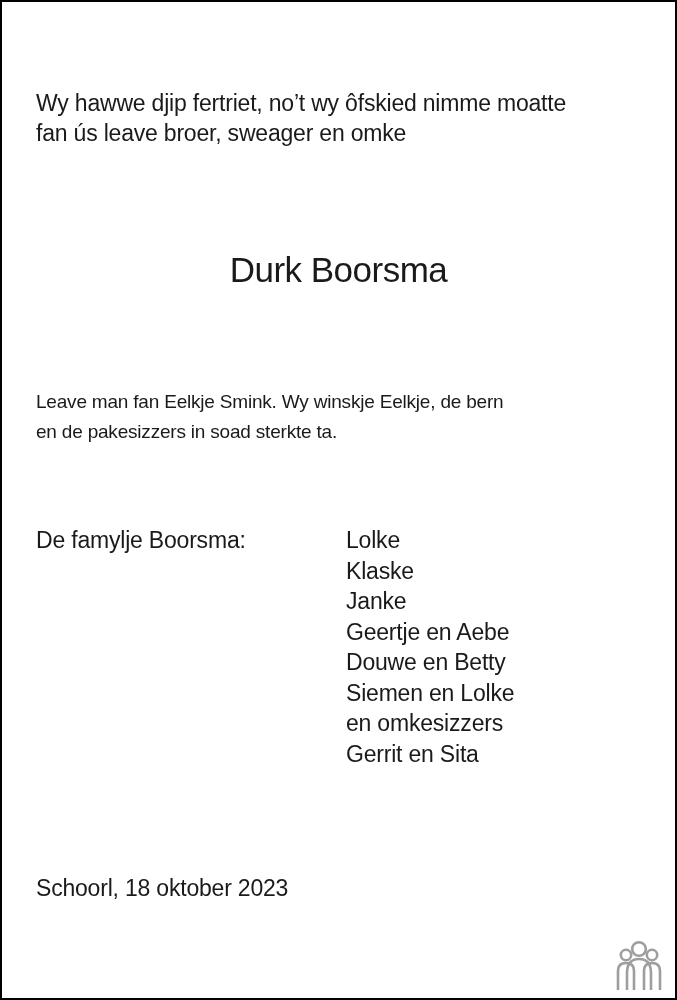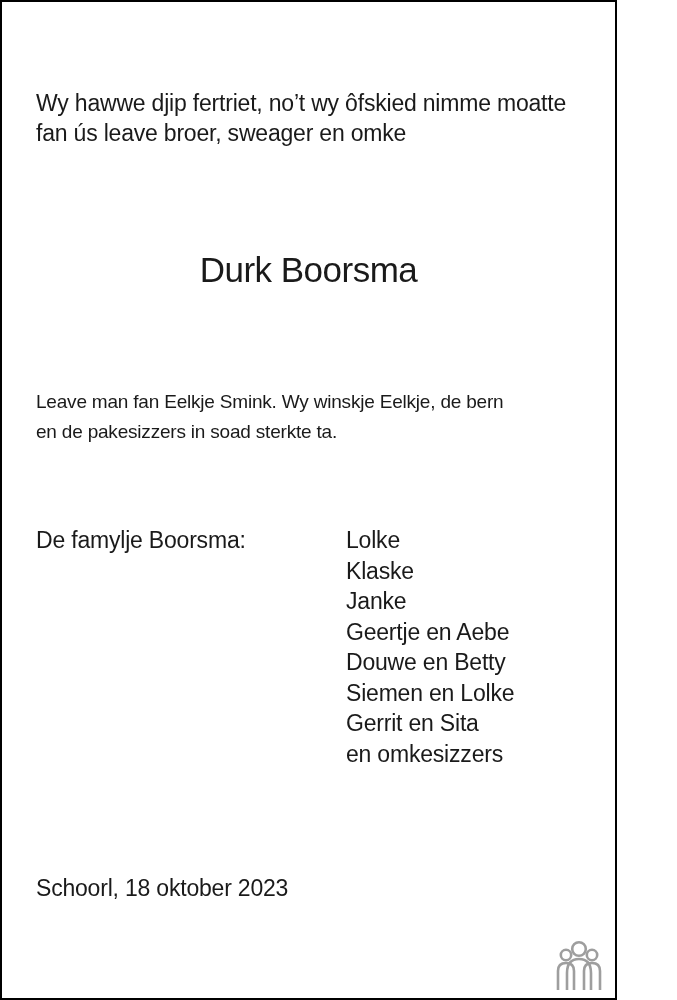--- a/index.html
+++ b/index.html
@@ -1,18 +1,18 @@
 <!DOCTYPE html>
 <html><head>
 <meta charset="utf-8">
 <style>
   html, body { margin: 0; padding: 0; background: #ffffff; }
   .page {
     position: relative;
-    width: 617px;
+    width: 677px;
     height: 1000px;
     box-sizing: border-box;
     background: #ffffff;
     border: 2px solid #000000;
     font-family: "Liberation Sans", sans-serif;
     color: #1a1a1a;
     letter-spacing: -0.2px;
     overflow: hidden;
   }
   .textline { white-space: nowrap; }
@@ -90,22 +90,22 @@
 
   <div class="family-label">De famylje Boorsma:</div>
 
   <div class="family-list">
     <div class="textline">Lolke</div>
     <div class="textline">Klaske</div>
     <div class="textline">Janke</div>
     <div class="textline">Geertje en Aebe</div>
     <div class="textline">Douwe en Betty</div>
     <div class="textline">Siemen en Lolke</div>
+    <div class="textline">en omkesizzers</div>
     <div class="textline">Gerrit en Sita</div>
-    <div class="textline">en omkesizzers</div>
   </div>
 
   <div class="place-date">Schoorl, 18 oktober 2023</div>
 
   <div class="logo">
     <svg width="46" height="50" viewBox="0 0 46 50" fill="none" stroke="#9e9e9e" stroke-width="2.6" xmlns="http://www.w3.org/2000/svg">
       <circle cx="23" cy="9" r="6.8"></circle>
       <circle cx="10" cy="15" r="5.2"></circle>
       <circle cx="36" cy="15" r="5.2"></circle>
       <path d="M11 50 V33 Q11 19 23 19 Q35 19 35 33 V50"></path>

